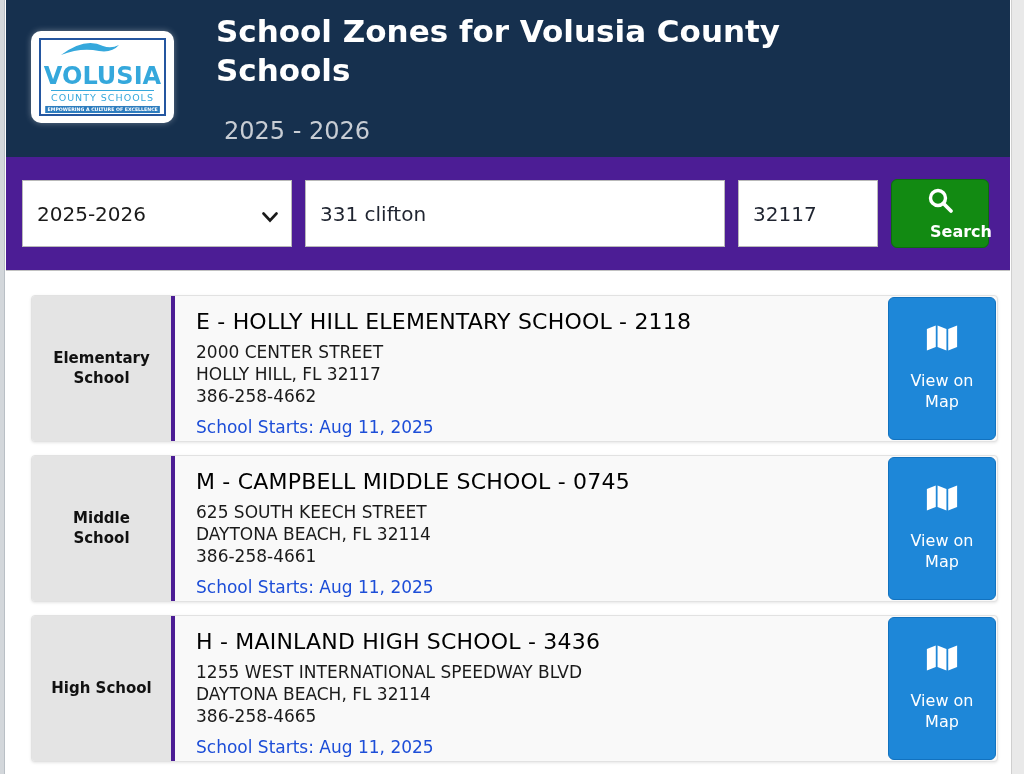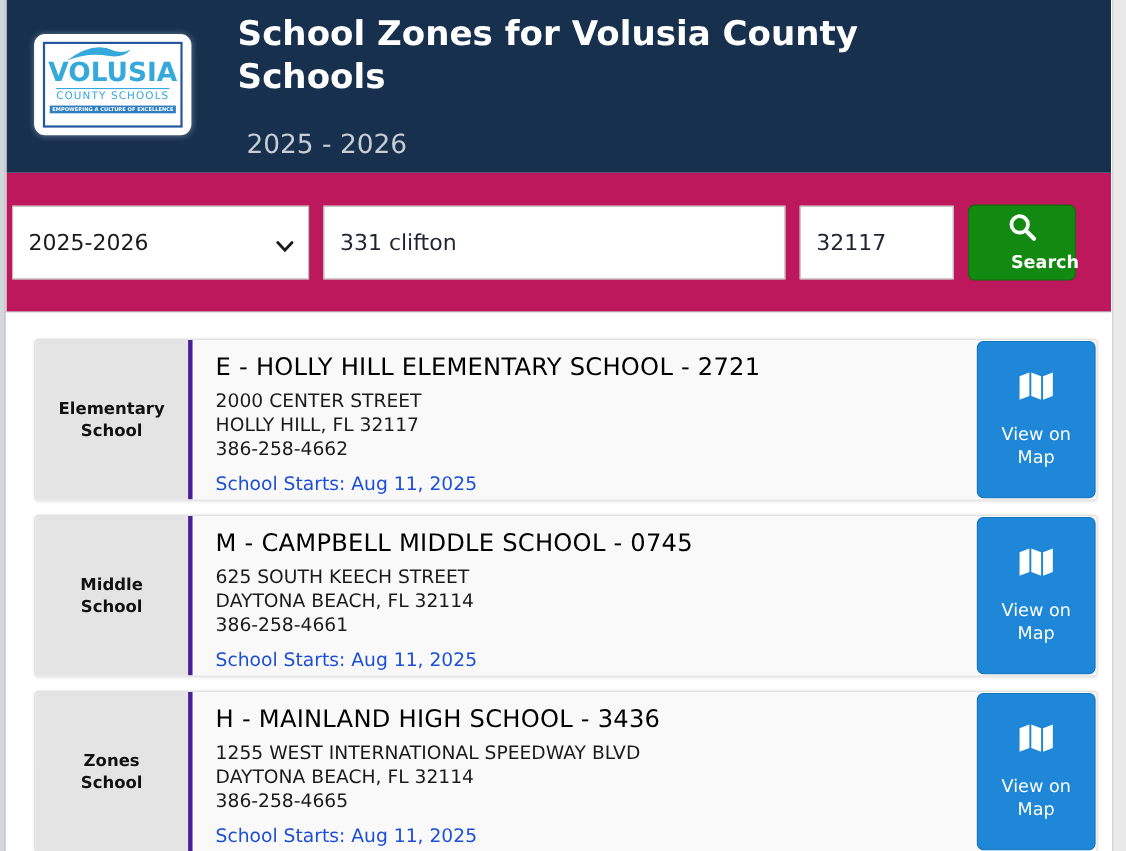--- a/index.html
+++ b/index.html
@@ -15,36 +15,36 @@
 
   
   .header { background:#16304e; height:157px; position:relative; }
   .logo {
     position:absolute; left:25px; top:31px; width:143px; height:92px;
     background:#fff; border-radius:10px; padding:7px 8px;
     box-shadow:0 0 6px rgba(255,255,255,.35);
   }
   .logo-inner {
     border:2px solid #2456a0; height:100%; display:flex; flex-direction:column;
-    align-items:center; overflow:hidden; position:relative;
+    align-items:center; justify-content:flex-end; overflow:hidden; position:relative;
   }
   .logo-swoosh { position:absolute; top:1px; left:18px; }
   .logo-main { color:#35a8dc; font-size:24px; font-weight:bold; letter-spacing:0px; line-height:1; margin-top:14px; }
   .logo-sub { color:#35a8dc; font-size:9.5px; letter-spacing:1px; border-top:1px solid #35a8dc; margin-top:2px; padding-top:1px; white-space:nowrap; }
   .logo-tag { background:#2d7dbf; color:#fff; font-size:6px; transform:scale(.78); white-space:nowrap; padding:1px 3px; margin-top:2px; font-weight:bold; }
   .header-title {
     position:absolute; left:210px; top:12px; width:680px;
     color:#ffffff; font-size:31px; font-weight:600; line-height:1.27;
   }
   .header-subtitle { position:absolute; left:218px; top:117px; color:#c8cdd4; font-size:24px; }
 
   
   .search-band {
-    background:#be185d; height:127px; display:flex; align-items:center;
-    padding-left:5px; border-bottom:1px solid #c2c2c2;
+    background:#4c1d95; height:114px; display:flex; align-items:center;
+    padding-left:16px; border-bottom:1px solid #c2c2c2;
   }
   .select-wrap { position:relative; width:270px; height:67px; margin-right:13px; }
   select.year {
     width:100%; height:100%; font-size:20px; font-family:inherit; color:#1a1a1a;
     background:#fff; border:1px solid #b9b9b9; padding:0 36px 0 14px;
     appearance:none; -webkit-appearance:none; border-radius:0;
   }
   .select-chevron { position:absolute; right:14px; top:28px; pointer-events:none; }
   input.txt {
     height:67px; font-size:20px; font-family:inherit; color:#1f2430;
@@ -132,21 +132,21 @@
       </span>
       <span class="lbl">Search</span>
     </button>
   </div>
 
   <div class="main">
 
     <div class="card">
       <div class="card-level">Elementary School</div>
       <div class="card-body">
-        <div class="card-title">E - HOLLY HILL ELEMENTARY SCHOOL - 2721</div>
+        <div class="card-title">E - HOLLY HILL ELEMENTARY SCHOOL - 2118</div>
         <div class="card-line">2000 CENTER STREET</div>
         <div class="card-line">HOLLY HILL, FL 32117</div>
         <div class="card-line">386-258-4662</div>
         <div class="card-starts">School Starts: Aug 11, 2025</div>
       </div>
       <div class="card-btncol">
         <button class="map-btn">
           <span>
             <svg width="32" height="28" viewBox="0 0 36 30">
               <polygon points="1,5 11,1 11,25 1,29" fill="#fff"></polygon>
@@ -176,21 +176,21 @@
               <polygon points="13,1 23,5 23,29 13,25" fill="#fff"></polygon>
               <polygon points="25,5 35,1 35,25 25,29" fill="#fff"></polygon>
             </svg>
           </span>
           <span class="lbl">View on Map</span>
         </button>
       </div>
     </div>
 
     <div class="card">
-      <div class="card-level">Zones School</div>
+      <div class="card-level">High School</div>
       <div class="card-body">
         <div class="card-title">H - MAINLAND HIGH SCHOOL - 3436</div>
         <div class="card-line">1255 WEST INTERNATIONAL SPEEDWAY BLVD</div>
         <div class="card-line">DAYTONA BEACH, FL 32114</div>
         <div class="card-line">386-258-4665</div>
         <div class="card-starts">School Starts: Aug 11, 2025</div>
       </div>
       <div class="card-btncol">
         <button class="map-btn">
           <span>

